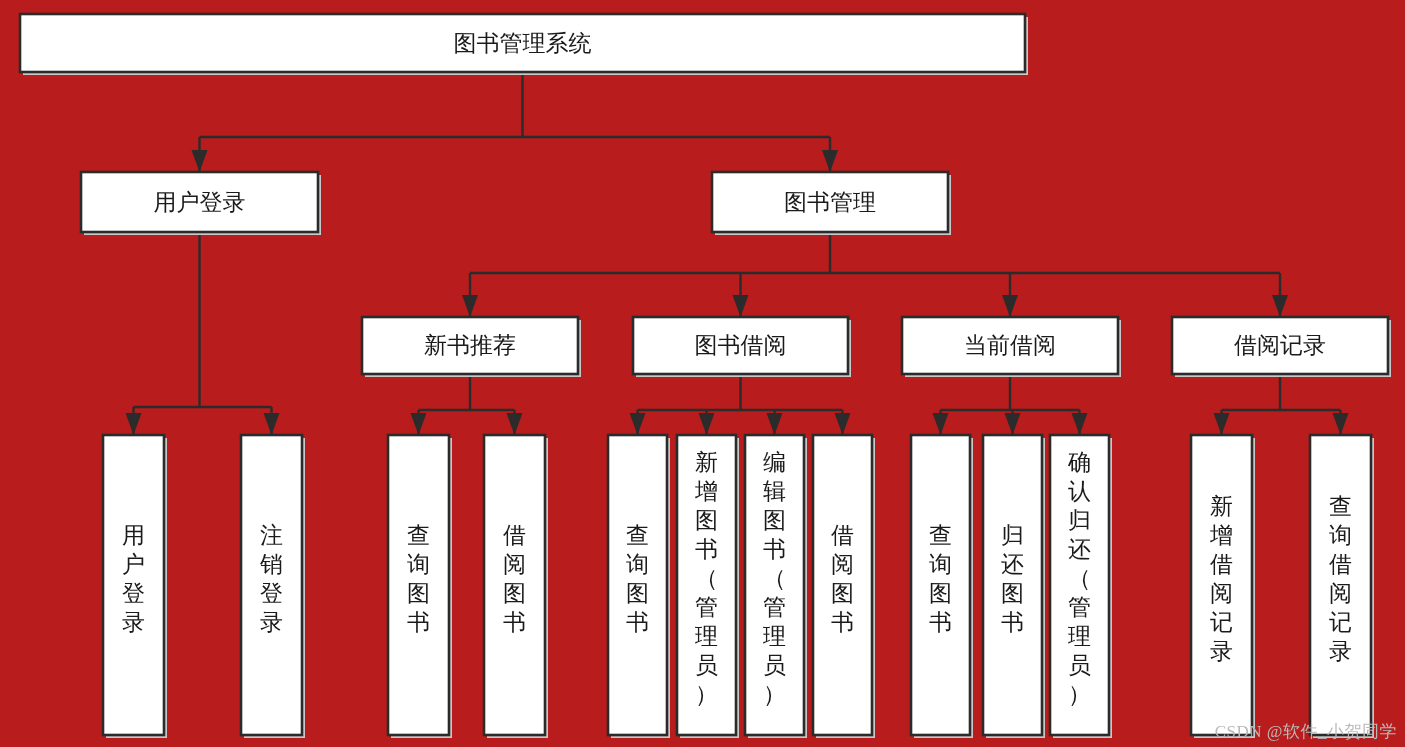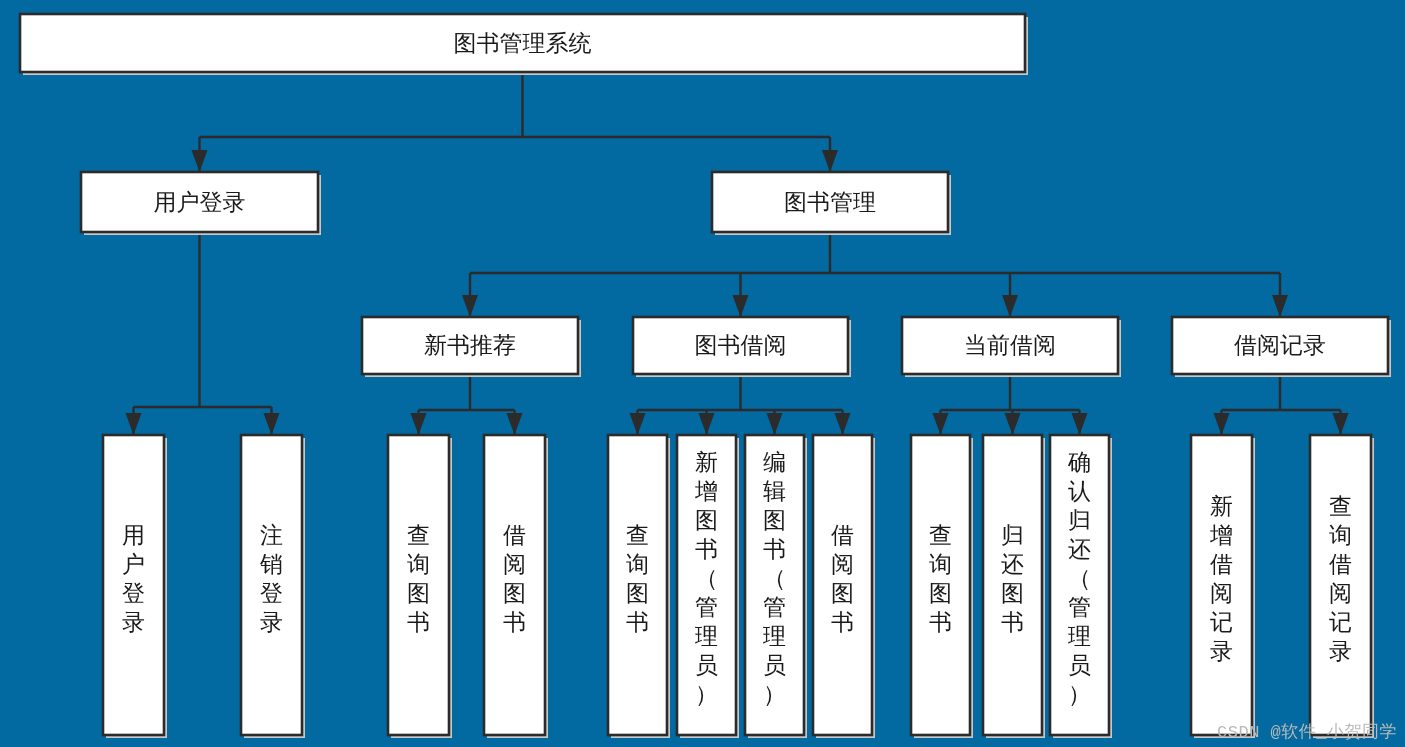--- a/index.html
+++ b/index.html
@@ -7,21 +7,21 @@
     padding: 0;
     background: #ffffff;
   }
   body {
     font-family: "DejaVu Sans", "Liberation Sans", sans-serif;
   }
   #diagram-root {
     position: relative;
     width: 1405px;
     height: 747px;
-    background: #0369a1;
+    background: #b91c1c;
     overflow: hidden;
   }
   svg#tree-svg {
     position: absolute;
     left: 0;
     top: 0;
     width: 1405px;
     height: 747px;
   }
   .node-box {
@@ -47,21 +47,21 @@
     font-family: "DejaVu Sans", "Liberation Sans", sans-serif;
     font-size: 23px;
     fill: #1a1a1a;
     text-anchor: middle;
     dominant-baseline: middle;
   }
   .watermark {
     position: absolute;
     right: 8px;
     bottom: 4px;
-    font-family: Liberation Mono, monospace;
+    font-family: Liberation Serif, serif;
     font-size: 17px;
     color: #b9b9b9;
     letter-spacing: 0.5px;
     user-select: none;
     pointer-events: none;
   }
 </style>
 </head>
 <body>
 

